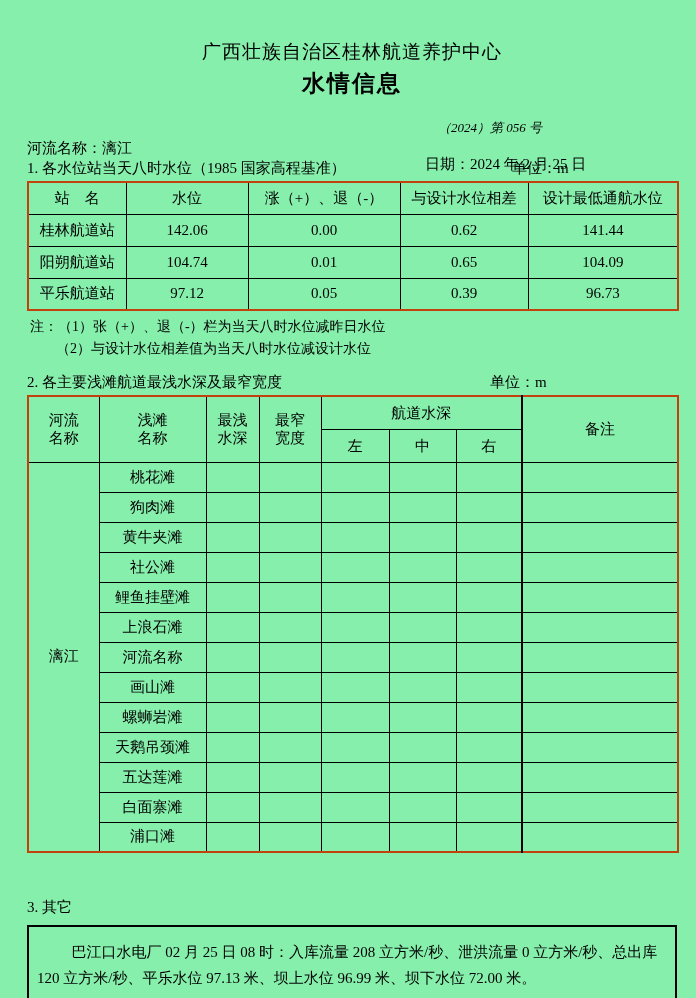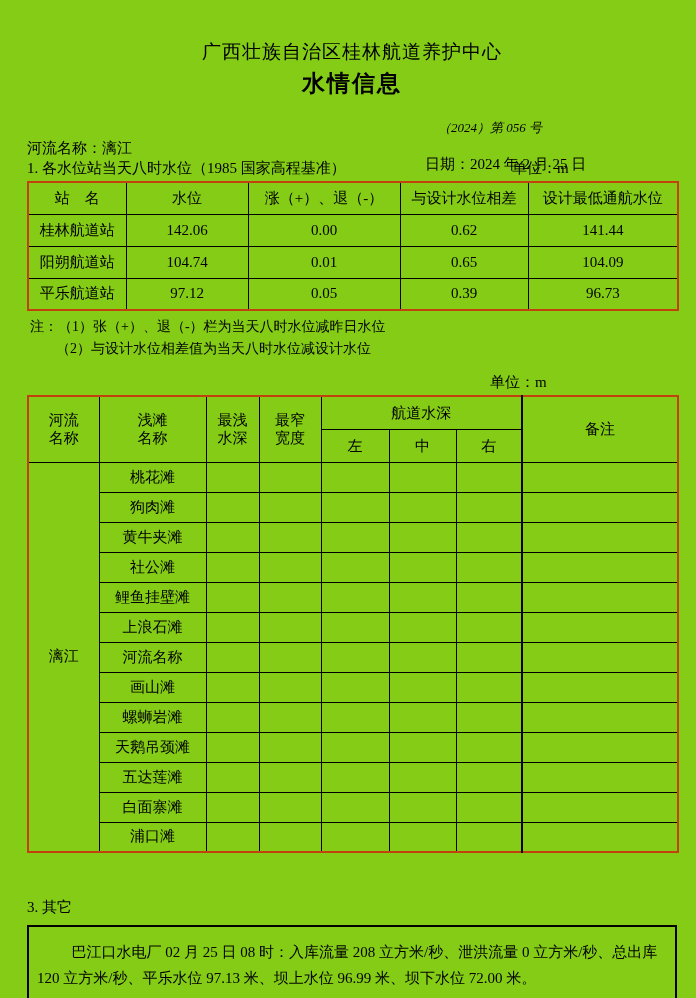--- a/index.html
+++ b/index.html
@@ -1,21 +1,21 @@
 <!DOCTYPE html>
 <html><head>
 <meta charset="utf-8">
 <style>
   * { margin: 0; padding: 0; box-sizing: border-box; }
   html, body { background: #ffffff; }
   .page {
     position: relative;
     width: 696px;
     height: 998px;
-    background: #84cc16;
+    background: #86efac;
     color: #000000;
     font-family: "Liberation Serif", "DejaVu Serif", serif;
     padding: 40px 19px 0 27px;
     overflow: hidden;
   }
   .org-title {
     text-align: center;
     font-size: 19px;
     line-height: 24px;
     letter-spacing: 1px;
@@ -158,20 +158,21 @@
         <td>0.39</td>
         <td>96.73</td>
       </tr>
     </tbody>
   </table>
 
   <div class="note note-first">注：（1）张（+）、退（-）栏为当天八时水位减昨日水位</div>
   <div class="note note-second">（2）与设计水位相差值为当天八时水位减设计水位</div>
 
   <div class="sec-line sec2">
+    <span>2. 各主要浅滩航道最浅水深及最窄宽度</span>
     <span class="unit unit2">单位：m</span>
   </div>
 
   <table class="t2">
     <colgroup>
       <col style="width:71px">
         <col style="width:107px">
         <col style="width:53px">
         <col style="width:62px">
         <col style="width:68px">

